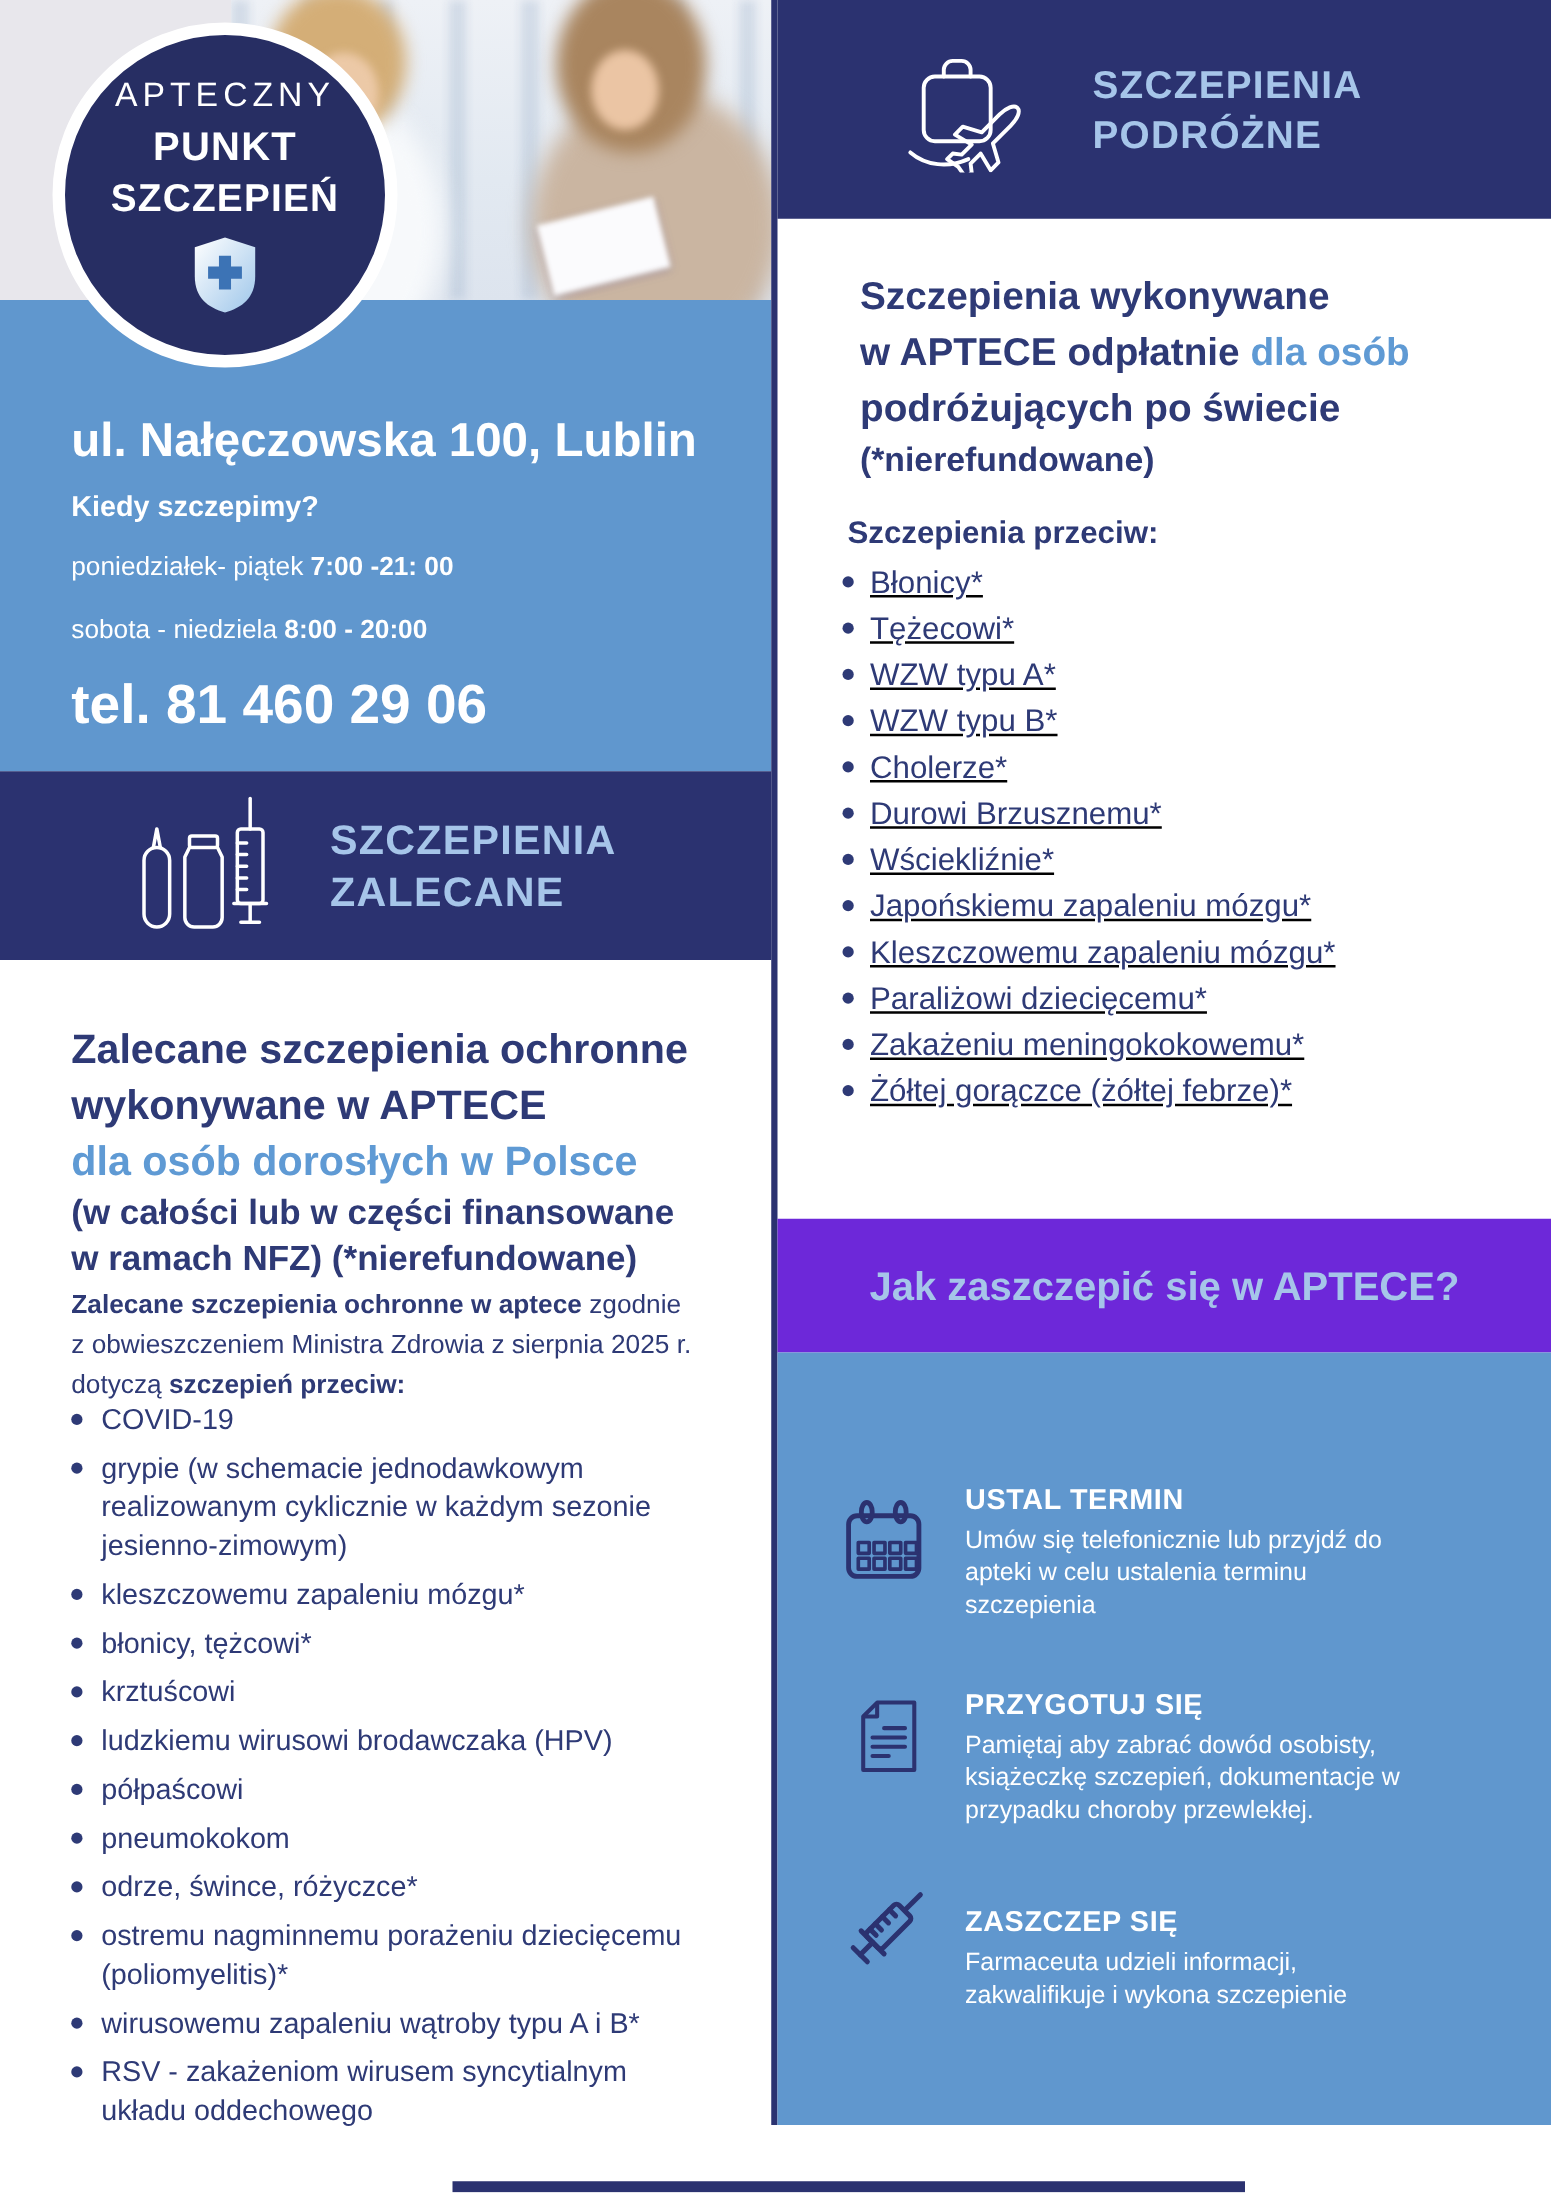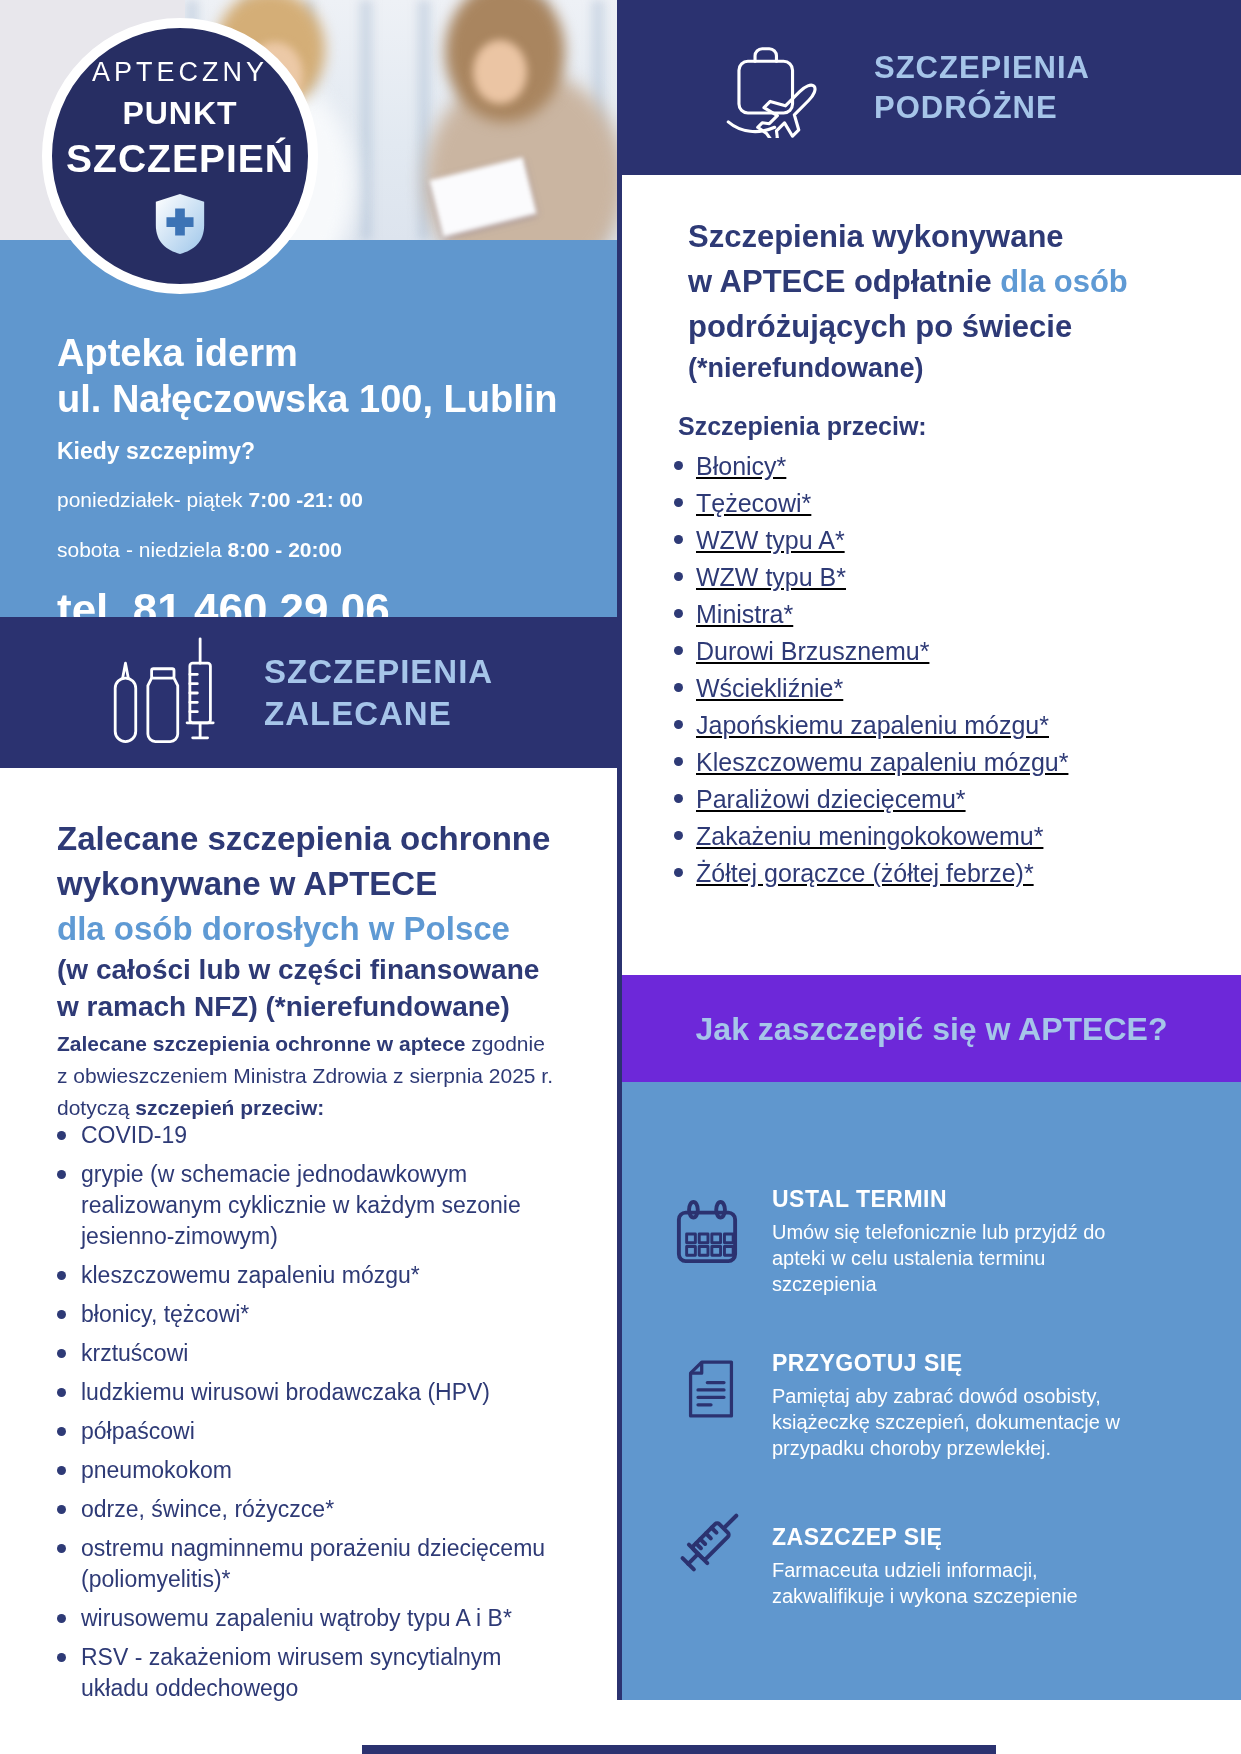--- a/index.html
+++ b/index.html
@@ -19,21 +19,21 @@
   .blue-box{left:0;top:240px;width:617px;height:377px;background:#6097ce;}
   .zal-band{left:0;top:617px;width:617px;height:151px;background:#2b3270;
             display:flex;align-items:center;padding-left:104px;box-sizing:border-box;gap:48px;}
   .divider{left:617px;top:0;width:5px;height:1700px;background:#2b3270;}
   
   .badge{left:42px;top:18px;width:256px;height:256px;border:10px solid #ffffff;border-radius:50%;
          background:#272e63;z-index:5;display:flex;flex-direction:column;align-items:center;
          justify-content:center;text-align:center;}
   .badge-l1{color:#ffffff;font-size:27px;font-weight:400;letter-spacing:4px;}
   .badge-l2{color:#ffffff;font-size:32px;font-weight:800;letter-spacing:1px;margin-top:7px;}
-  .badge-l3{color:#ffffff;font-size:39px;font-weight:800;letter-spacing:1px;margin-top:5px;}
+  .badge-l3{color:#ffffff;font-size:31px;font-weight:800;letter-spacing:1px;margin-top:5px;}
   .badge svg{margin-top:11px;}
   
   .ph-info{left:57px;top:330px;width:540px;color:#ffffff;}
   .ph-name{font-size:38px;font-weight:800;line-height:46px;}
   .ph-addr{font-size:38px;font-weight:800;line-height:46px;}
   .ph-when{font-size:23px;font-weight:800;margin-top:16px;}
   .ph-hours{font-size:21px;line-height:30px;margin-top:20px;}
   .ph-hours b{font-weight:800;}
   .ph-tel{font-size:44px;font-weight:800;margin-top:20px;}
   
@@ -101,21 +101,20 @@
           <stop offset="0" stop-color="#ffffff"></stop>
             <stop offset="1" stop-color="#9ec6ea"></stop>
         </linearGradient>
       </defs>
       <path d="M30 2 L55 10 V34 C55 52 44 60 30 64 C16 60 5 52 5 34 V10 Z" fill="url(#shg)"></path>
       <path d="M25 17 h10 v9 h9 v10 h-9 v9 h-10 v-9 h-9 v-10 h9 z" fill="#3c73b5"></path>
     </svg>
   </div>
 
   <div class="abs ph-info">
-    <div class="ph-name">Apteka iderm</div>
     <div class="ph-addr">ul. Nałęczowska 100, Lublin</div>
     <div class="ph-when">Kiedy szczepimy?</div>
     <div class="ph-hours"><span>poniedziałek- piątek </span><b>7:00 -21: 00</b></div>
     <div class="ph-hours"><span>sobota - niedziela  </span><b>8:00 - 20:00</b></div>
     <div class="ph-tel">tel. 81 460 29 06</div>
   </div>
 
   <div class="abs zal-band">
     <svg width="112" height="124" viewBox="0 0 120 132" fill="none" stroke="#ffffff" stroke-width="3" stroke-linecap="round" stroke-linejoin="round">
       <path d="M20 50 l3 -16 l3 16"></path>
@@ -232,21 +231,21 @@
       <li class="bullet-item">
         <span class="dot"></span>
         <span>WZW typu A*</span>
       </li>
       <li class="bullet-item">
         <span class="dot"></span>
         <span>WZW typu B*</span>
       </li>
       <li class="bullet-item">
         <span class="dot"></span>
-        <span>Ministra*</span>
+        <span>Cholerze*</span>
       </li>
       <li class="bullet-item">
         <span class="dot"></span>
         <span>Durowi Brzusznemu*</span>
       </li>
       <li class="bullet-item">
         <span class="dot"></span>
         <span>Wściekliźnie*</span>
       </li>
       <li class="bullet-item">

